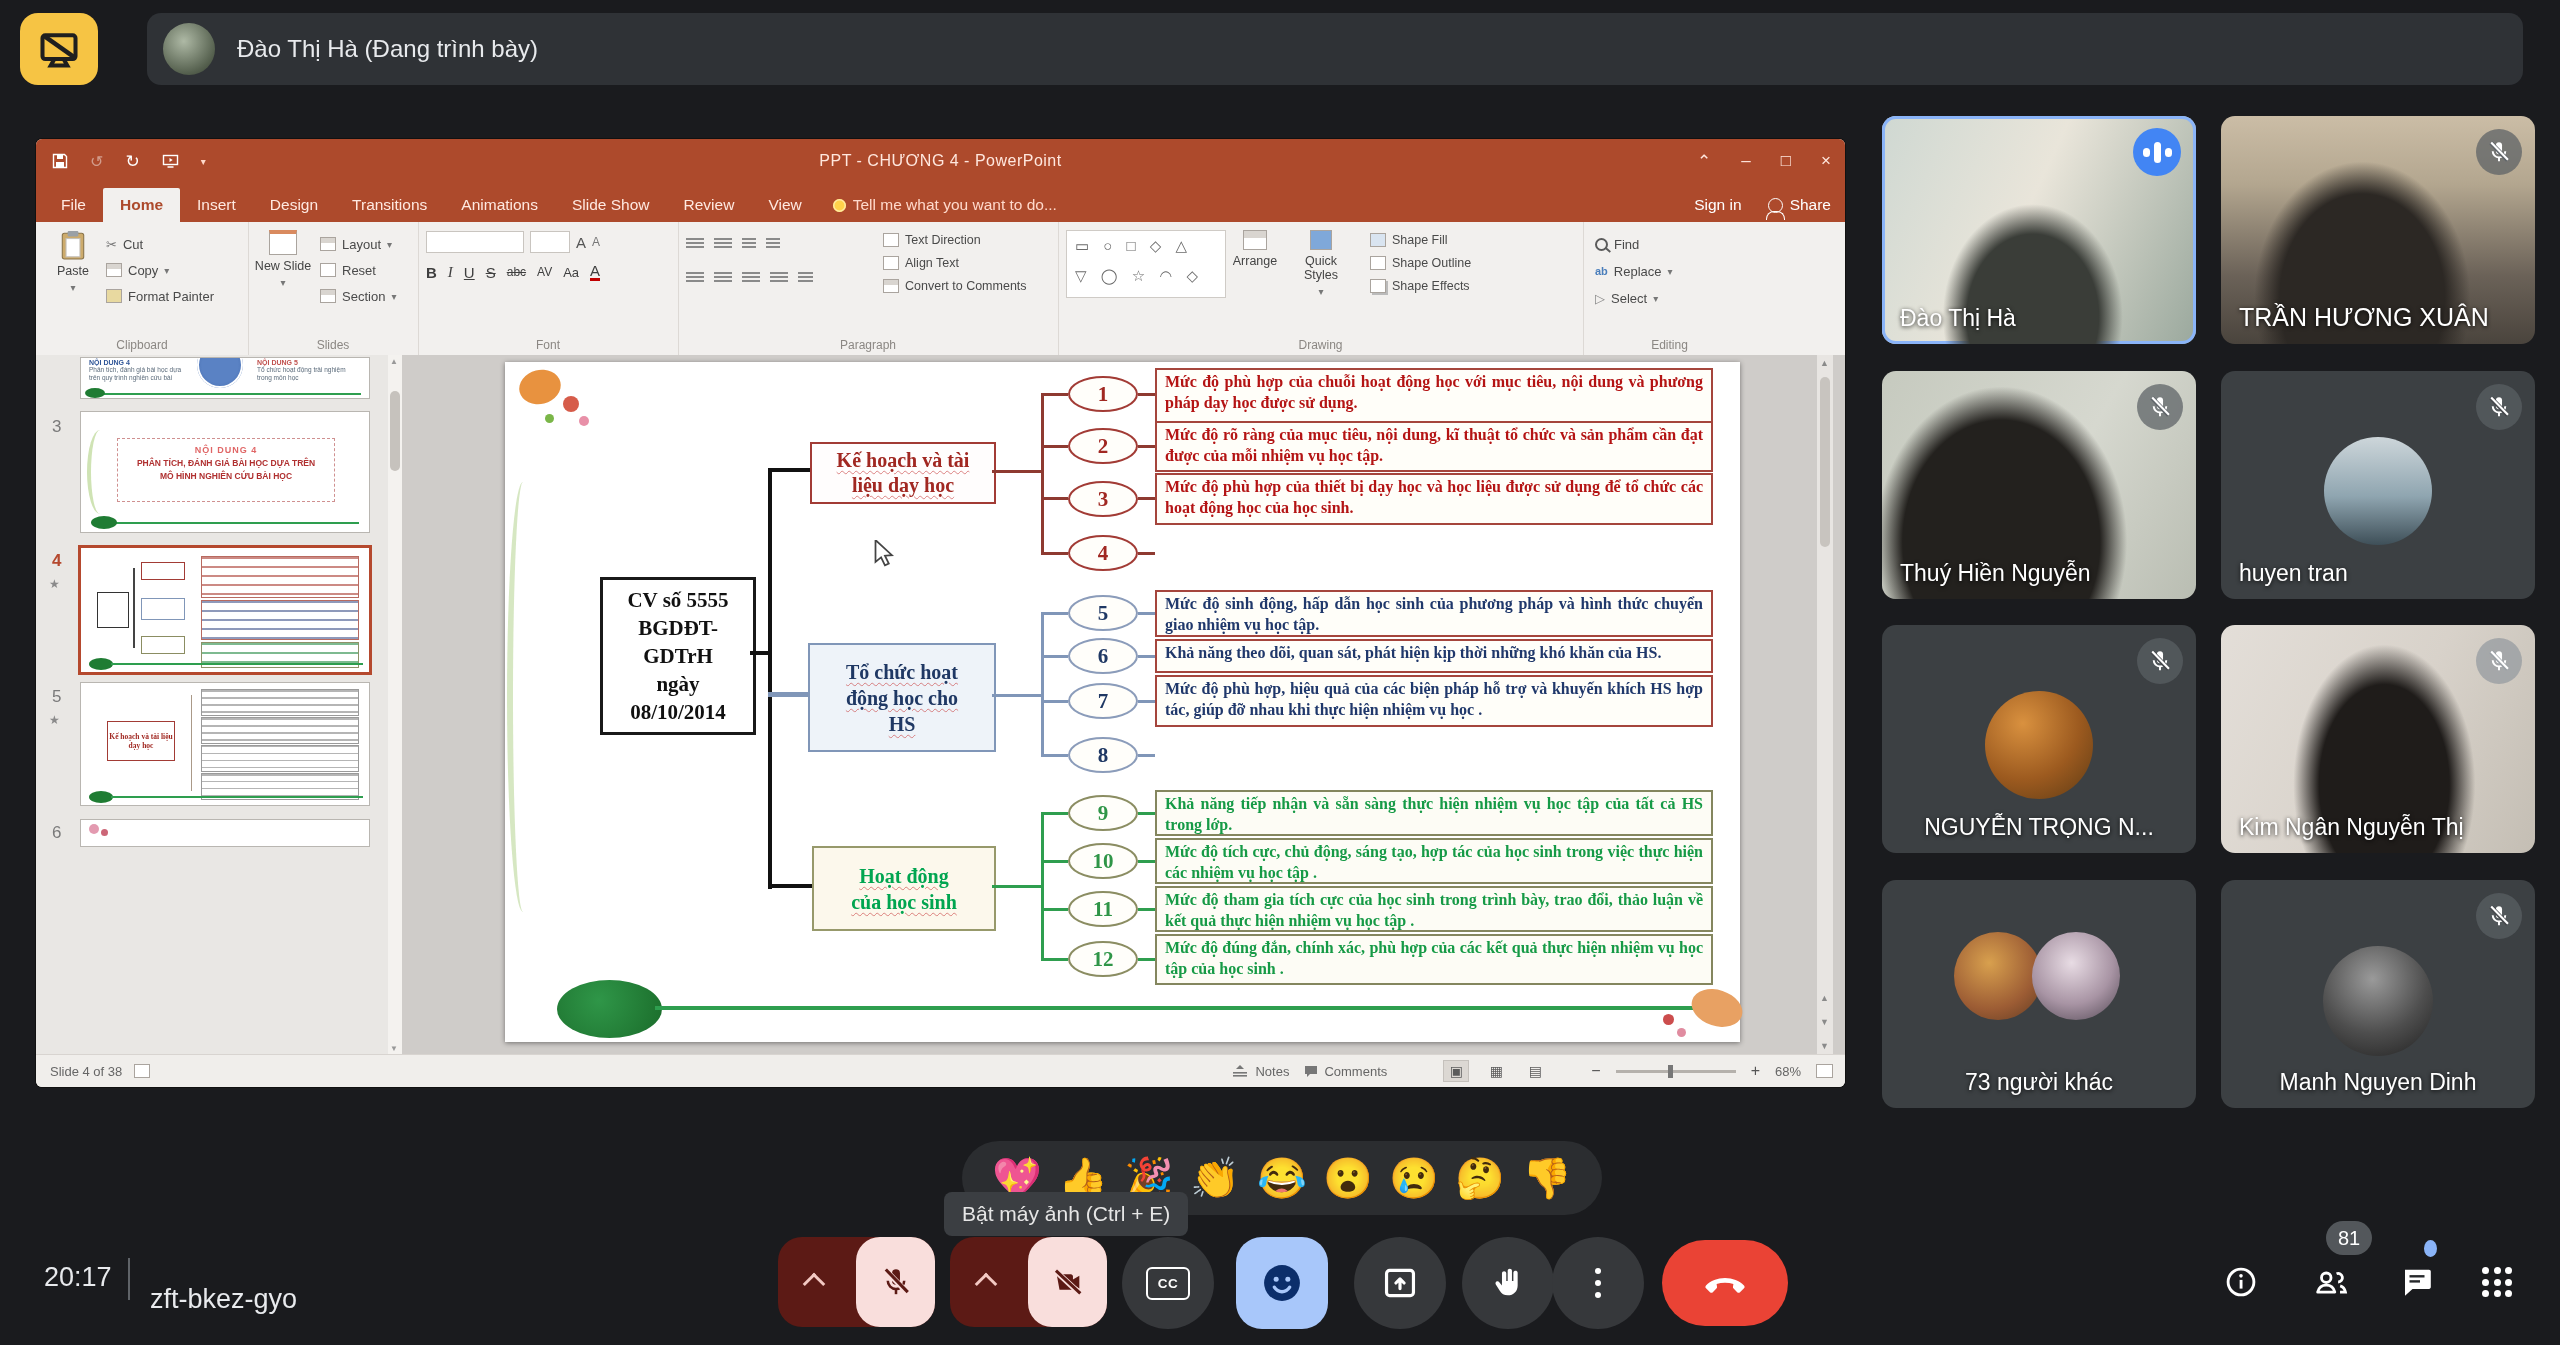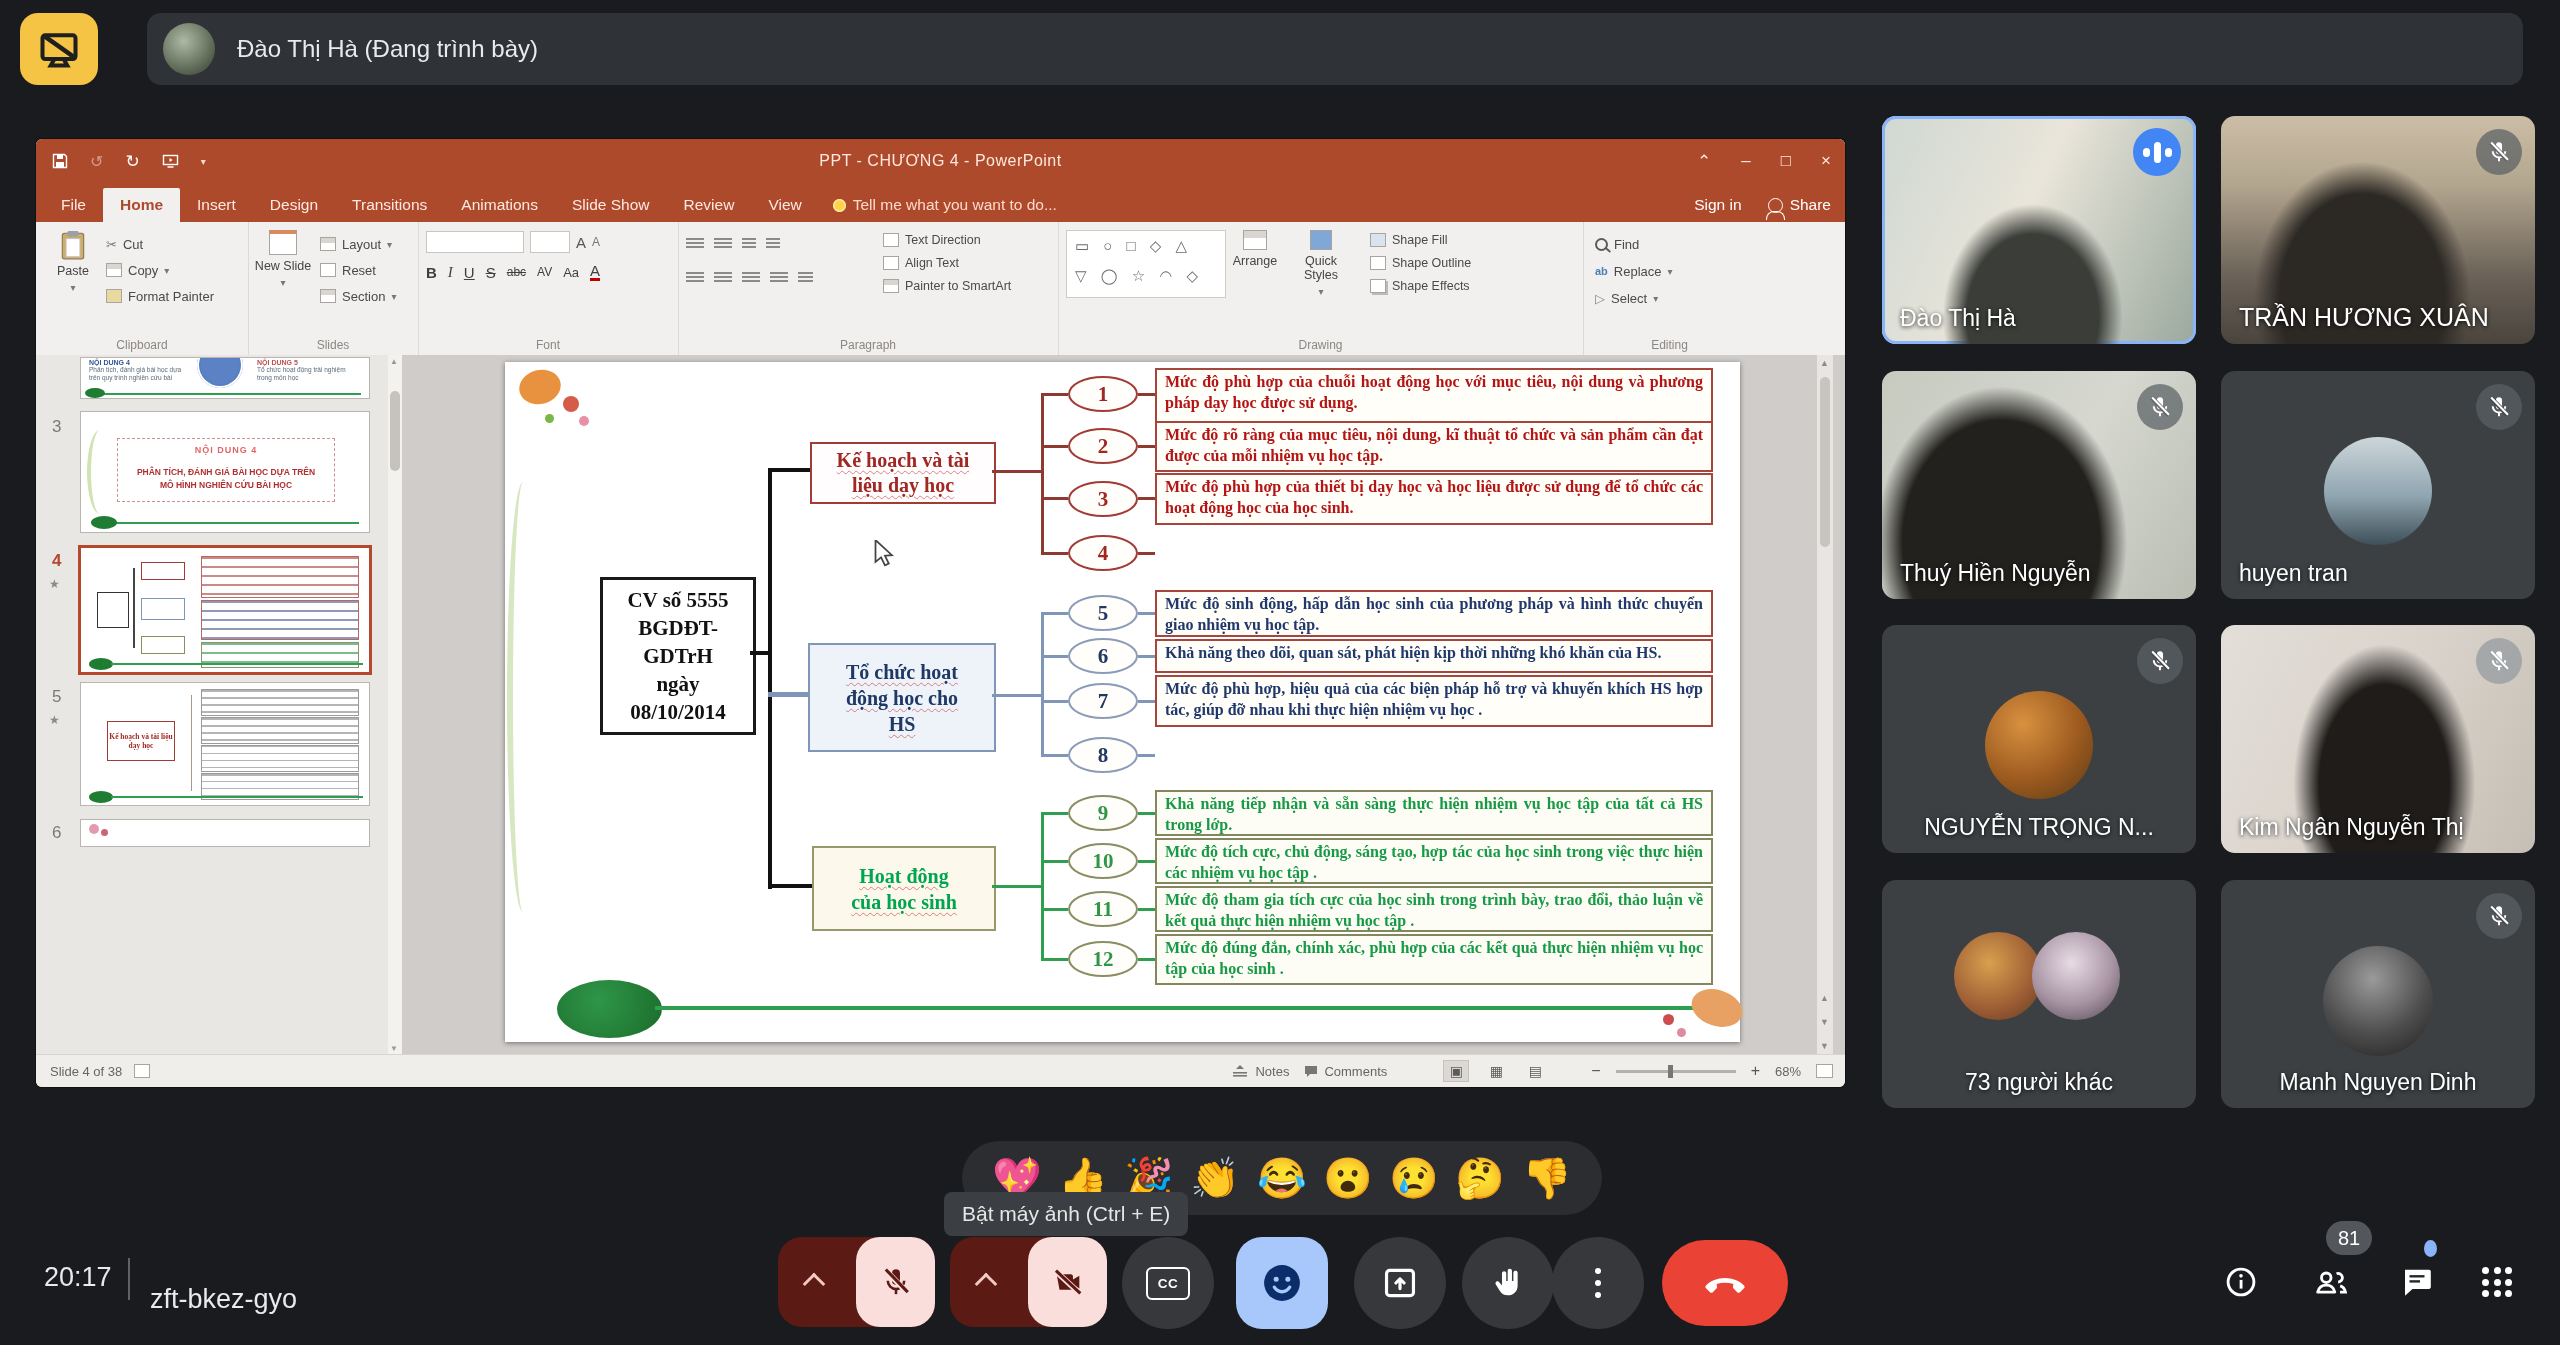--- a/index.html
+++ b/index.html
@@ -258,21 +258,21 @@
         <div class="rrow" style="font-size:12.5px;height:18px">
             <span class="ph"></span>
             <span>Text Direction</span>
           </div>
         <div class="rrow" style="font-size:12.5px;height:18px">
             <span class="ph"></span>
             <span>Align Text</span>
           </div>
         <div class="rrow" style="font-size:12.5px;height:18px">
             <span class="ph2"></span>
-            <span>Painter to SmartArt</span>
+            <span>Convert to Comments</span>
           </div>
       </div>
       <div class="glabel">Paragraph</div>
     </div>
     <div class="grp" style="left:1022px;width:525px">
       <div class="shapesbox">
         <div>▭ ○ □ ◇ △</div>
         <div>▽ ◯ ☆ ◠ ◇</div>
       </div>
       <div class="bigbtn" style="left:168px;width:58px">
@@ -336,21 +336,21 @@
           <div style="font-size:6.5px;color:#5a6a7a;line-height:1.2">Tổ chức hoạt động trải nghiệm trong môn học</div>
         </div>
         <div class="gline" style="left:14px;right:8px;bottom:3px"></div>
         <div class="gell" style="left:4px;bottom:0;width:20px;height:10px"></div>
       </div>
 
       <div class="tnum" style="top:62px">3</div>
       <div class="thumb" style="top:56px;height:120px">
         <div style="position:absolute;left:36px;top:26px;width:216px;height:56px;border:1px dashed #cf9090;text-align:center;padding-top:6px">
           <div style="font-size:9px;font-weight:bold;color:#e06666;letter-spacing:1px">NỘI DUNG  4</div>
-          <div style="font-size:8.5px;font-weight:bold;color:#b03030;margin-top:12px">PHÂN TÍCH, ĐÁNH GIÁ BÀI HỌC DỰA TRÊN</div>
+          <div style="font-size:8.5px;font-weight:bold;color:#b03030;margin-top:3px">PHÂN TÍCH, ĐÁNH GIÁ BÀI HỌC DỰA TRÊN</div>
           <div style="font-size:8.5px;font-weight:bold;color:#b03030;margin-top:3px">MÔ HÌNH NGHIÊN CỨU BÀI HỌC</div>
         </div>
         <div style="position:absolute;left:6px;top:18px;width:22px;height:84px;border-left:4px solid #cfe3b4;border-radius:50%"></div>
         <div class="gline" style="left:26px;right:10px;bottom:8px"></div>
         <div class="gell" style="left:10px;bottom:3px;width:26px;height:13px"></div>
       </div>
 
       <div class="tnum" style="top:196px;color:#b5492e;font-weight:bold">4</div>
       <div class="tstar" style="top:222px">★</div>
       <div class="thumb" style="top:190px;height:124px;border:3px solid #b5492e;left:42px">

